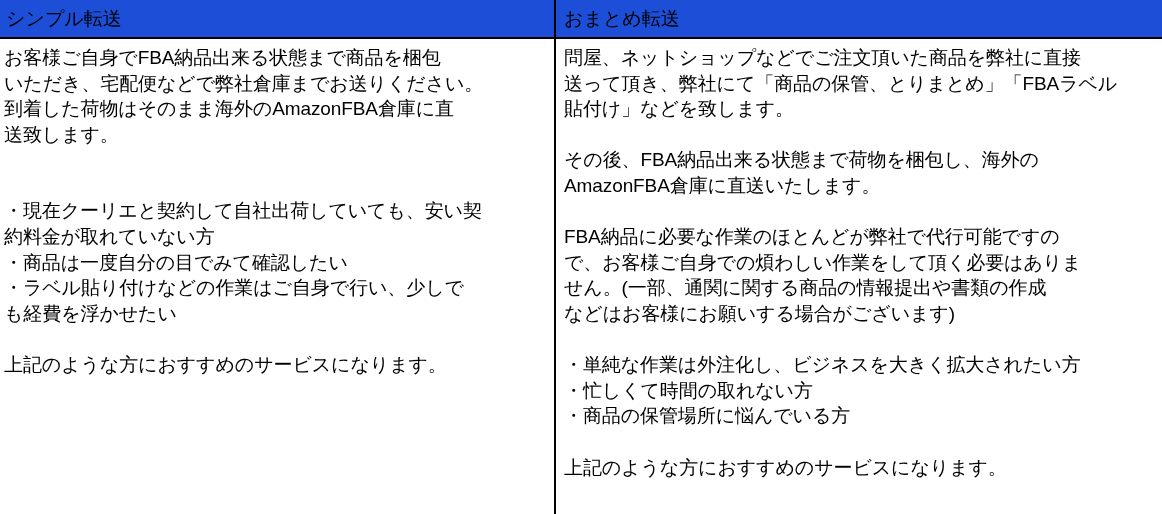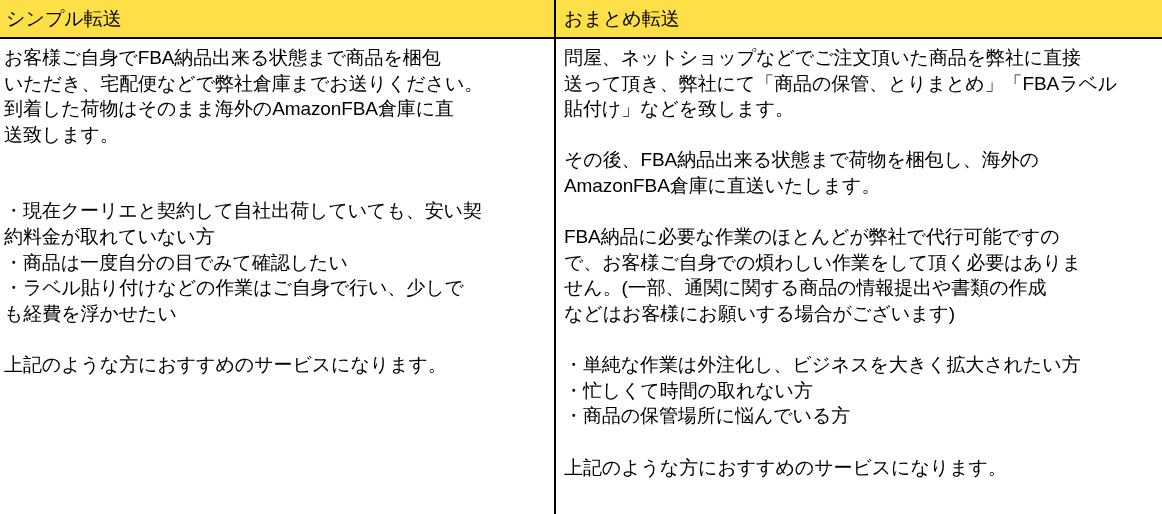--- a/index.html
+++ b/index.html
@@ -16,21 +16,21 @@
   }
 
   .comparison-table {
     width: 1162px;
     border-collapse: collapse;
     table-layout: fixed;
   }
 
   
   .head-cell {
-    background: #fde047;
+    background: #1d4ed8;
     height: 37px;
     border-bottom: 2px solid #000000;
     padding: 0 0 0 6px;
     vertical-align: middle;
     text-align: left;
     font-weight: normal;
     font-size: 19px;
     line-height: 22px;
     letter-spacing: 0px;
   }

